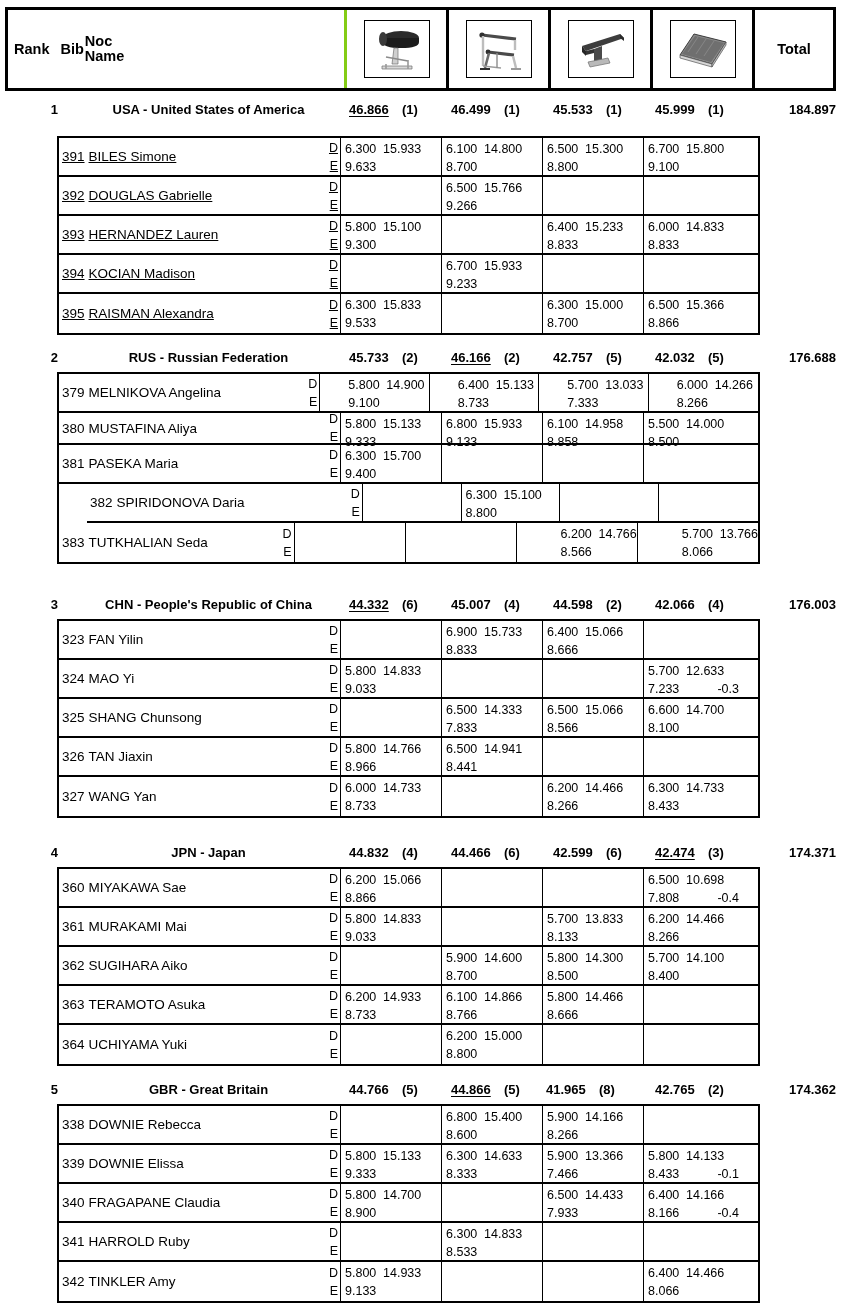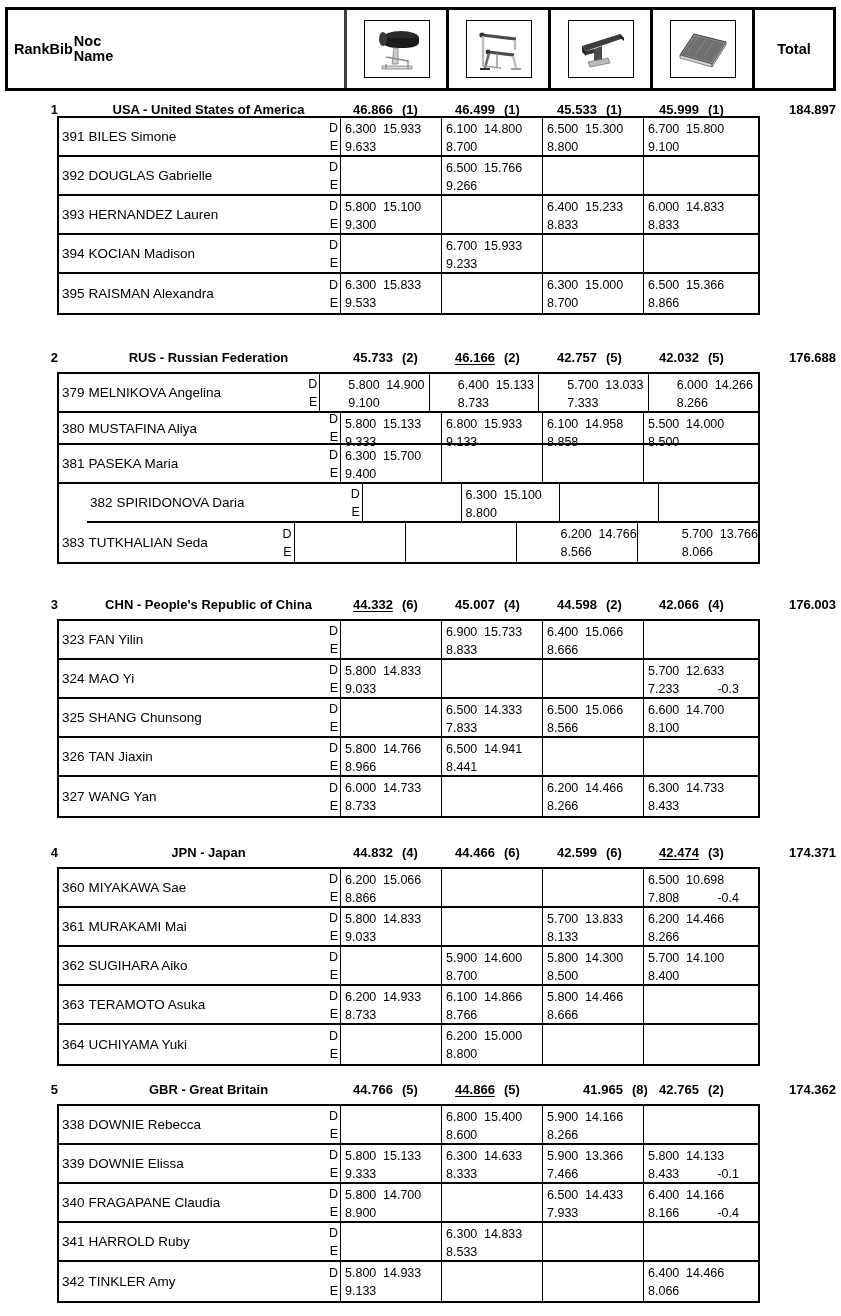--- a/index.html
+++ b/index.html
@@ -24,33 +24,34 @@
     width: 831px;
     height: 84px;
     display: flex;
     border: 3px solid #000;
     box-sizing: border-box;
     background: #fff;
   }
   .head-cell-names {
     width: 339px;
     box-sizing: border-box;
-    border-right: 3px solid #404040;
+    border-right: 3px solid #84cc16;
     display: flex;
     align-items: center;
     padding-left: 6px;
   }
   .hdr-rank {
     font-size: 14.5px;
     font-weight: bold;
     letter-spacing: 0px;
   }
   .hdr-bib {
     font-size: 14.5px;
     font-weight: bold;
+    margin-left: 11px;
   }
   .hdr-nocname {
     display: flex;
     flex-direction: column;
     line-height: 1.0;
     margin-left: 1px;
     margin-top: -1px;
   }
   .hdr-nocname span {
     font-size: 14.5px;
@@ -116,21 +117,21 @@
     position: absolute;
     top: 2px;
     width: 102px;
     font-size: 13px;
     font-weight: bold;
     white-space: nowrap;
   }
   .team-app-score .sc {
     display: inline-block;
     width: 48px;
-    text-align: center;
+    text-align: left;
   }
   .team-app-score.marked .sc {
     text-decoration: underline;
     text-underline-offset: 2px;
   }
   .team-app-score .rk {
     display: inline-block;
     margin-left: 5px;
     text-align: left;
   }
@@ -288,21 +289,21 @@
     <div class="team-block" style="top: 100px;">
       <div class="team-summary">
         <div class="team-rank">1</div>
         <div class="team-noc">USA - United States of America</div>
         <div class="team-app-score marked" style="left: 349px;"><span class="sc">46.866</span><span class="rk">(1)</span></div>
         <div class="team-app-score" style="left: 451px;"><span class="sc">46.499</span><span class="rk">(1)</span></div>
         <div class="team-app-score" style="left: 553px;"><span class="sc">45.533</span><span class="rk">(1)</span></div>
         <div class="team-app-score" style="left: 655px;"><span class="sc">45.999</span><span class="rk">(1)</span></div>
         <div class="team-total">184.897</div>
       </div>
-      <div class="ath-table" style="top: 16px;">
+      <div class="ath-table" style="top: 36px; text-decoration: underline;">
         <div class="ath-row" style="height: 39px;">
           <div class="ath-name">
             <span class="bib">391</span>
             <span>BILES Simone</span>
           </div>
           <div class="de-col">
             <span>D</span>
             <span>E</span>
           </div>
           <div class="score-cell">
@@ -856,21 +857,21 @@
           </div>
         </div>
       </div>
     </div>
     <div class="team-block" style="top: 1080px;">
       <div class="team-summary">
         <div class="team-rank">5</div>
         <div class="team-noc">GBR - Great Britain</div>
         <div class="team-app-score" style="left: 349px;"><span class="sc">44.766</span><span class="rk">(5)</span></div>
         <div class="team-app-score marked" style="left: 451px;"><span class="sc">44.866</span><span class="rk">(5)</span></div>
-        <div class="team-app-score" style="left: 579px;"><span class="sc">41.965</span><span class="rk">(8)</span></div>
+        <div class="team-app-score" style="left: 546px;"><span class="sc">41.965</span><span class="rk">(8)</span></div>
         <div class="team-app-score" style="left: 655px;"><span class="sc">42.765</span><span class="rk">(2)</span></div>
         <div class="team-total">174.362</div>
       </div>
       <div class="ath-table" style="top: 24px;">
         <div class="ath-row" style="height: 39px;">
           <div class="ath-name">
             <span class="bib">338</span>
             <span>DOWNIE Rebecca</span>
           </div>
           <div class="de-col">

